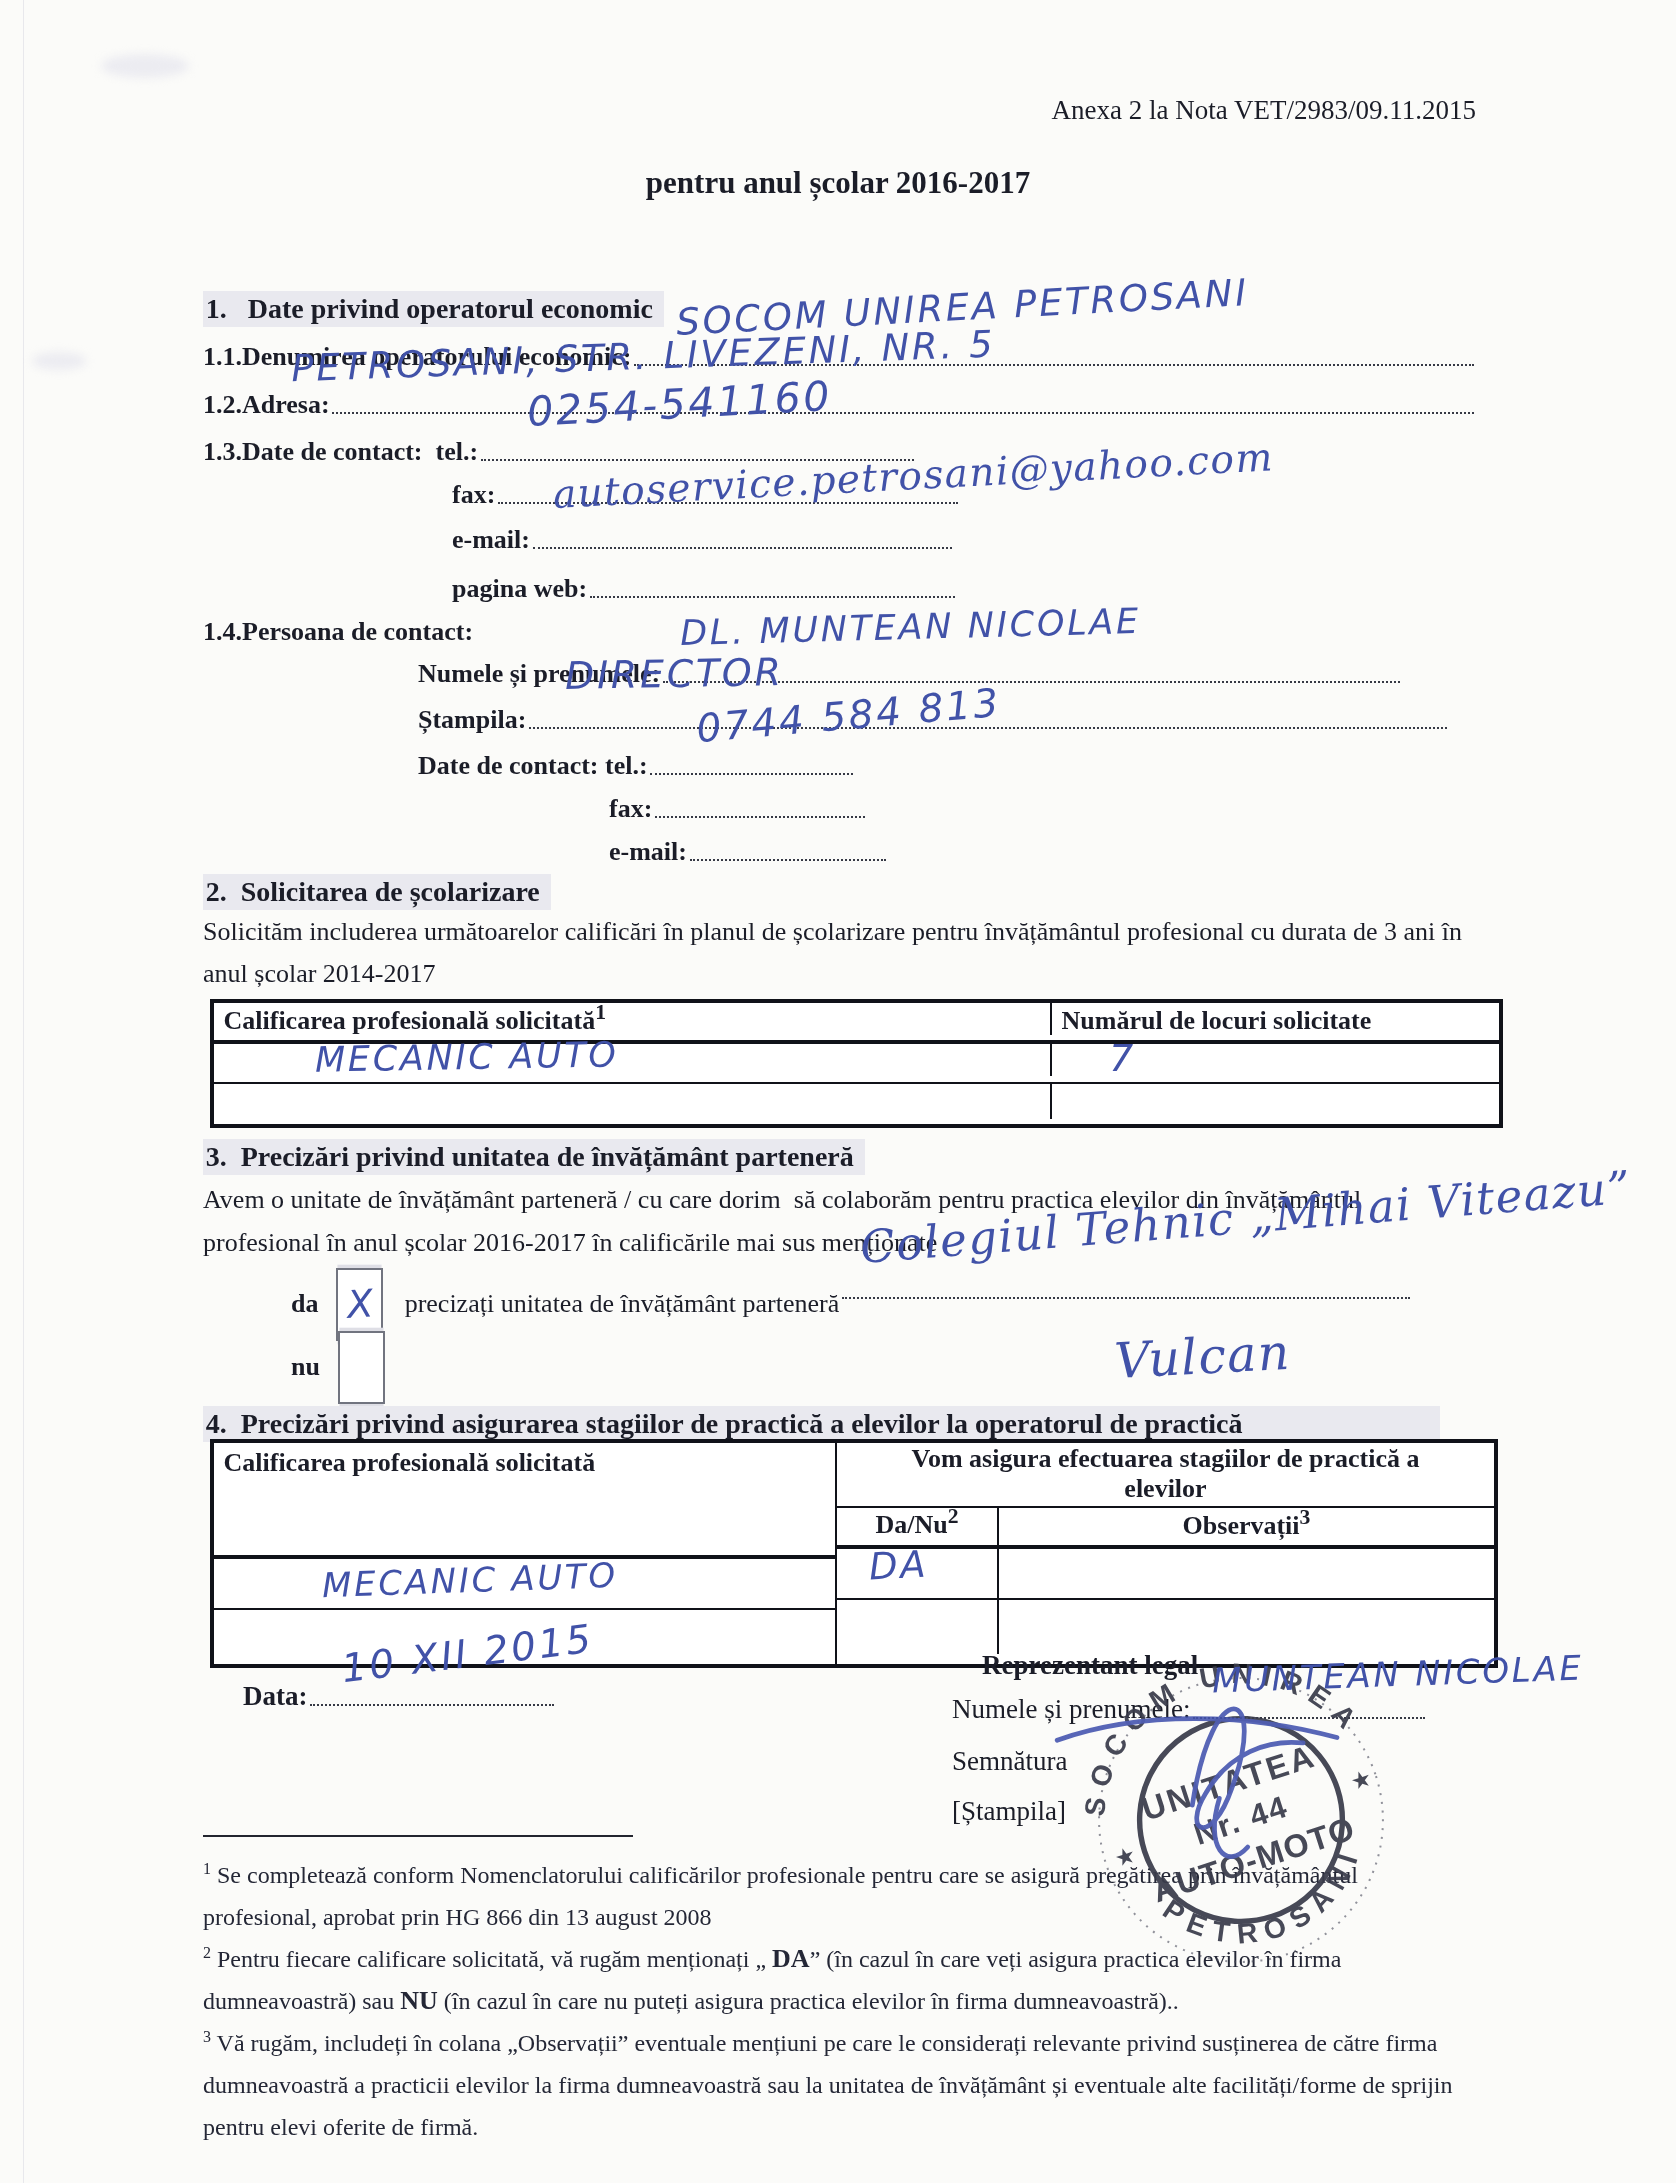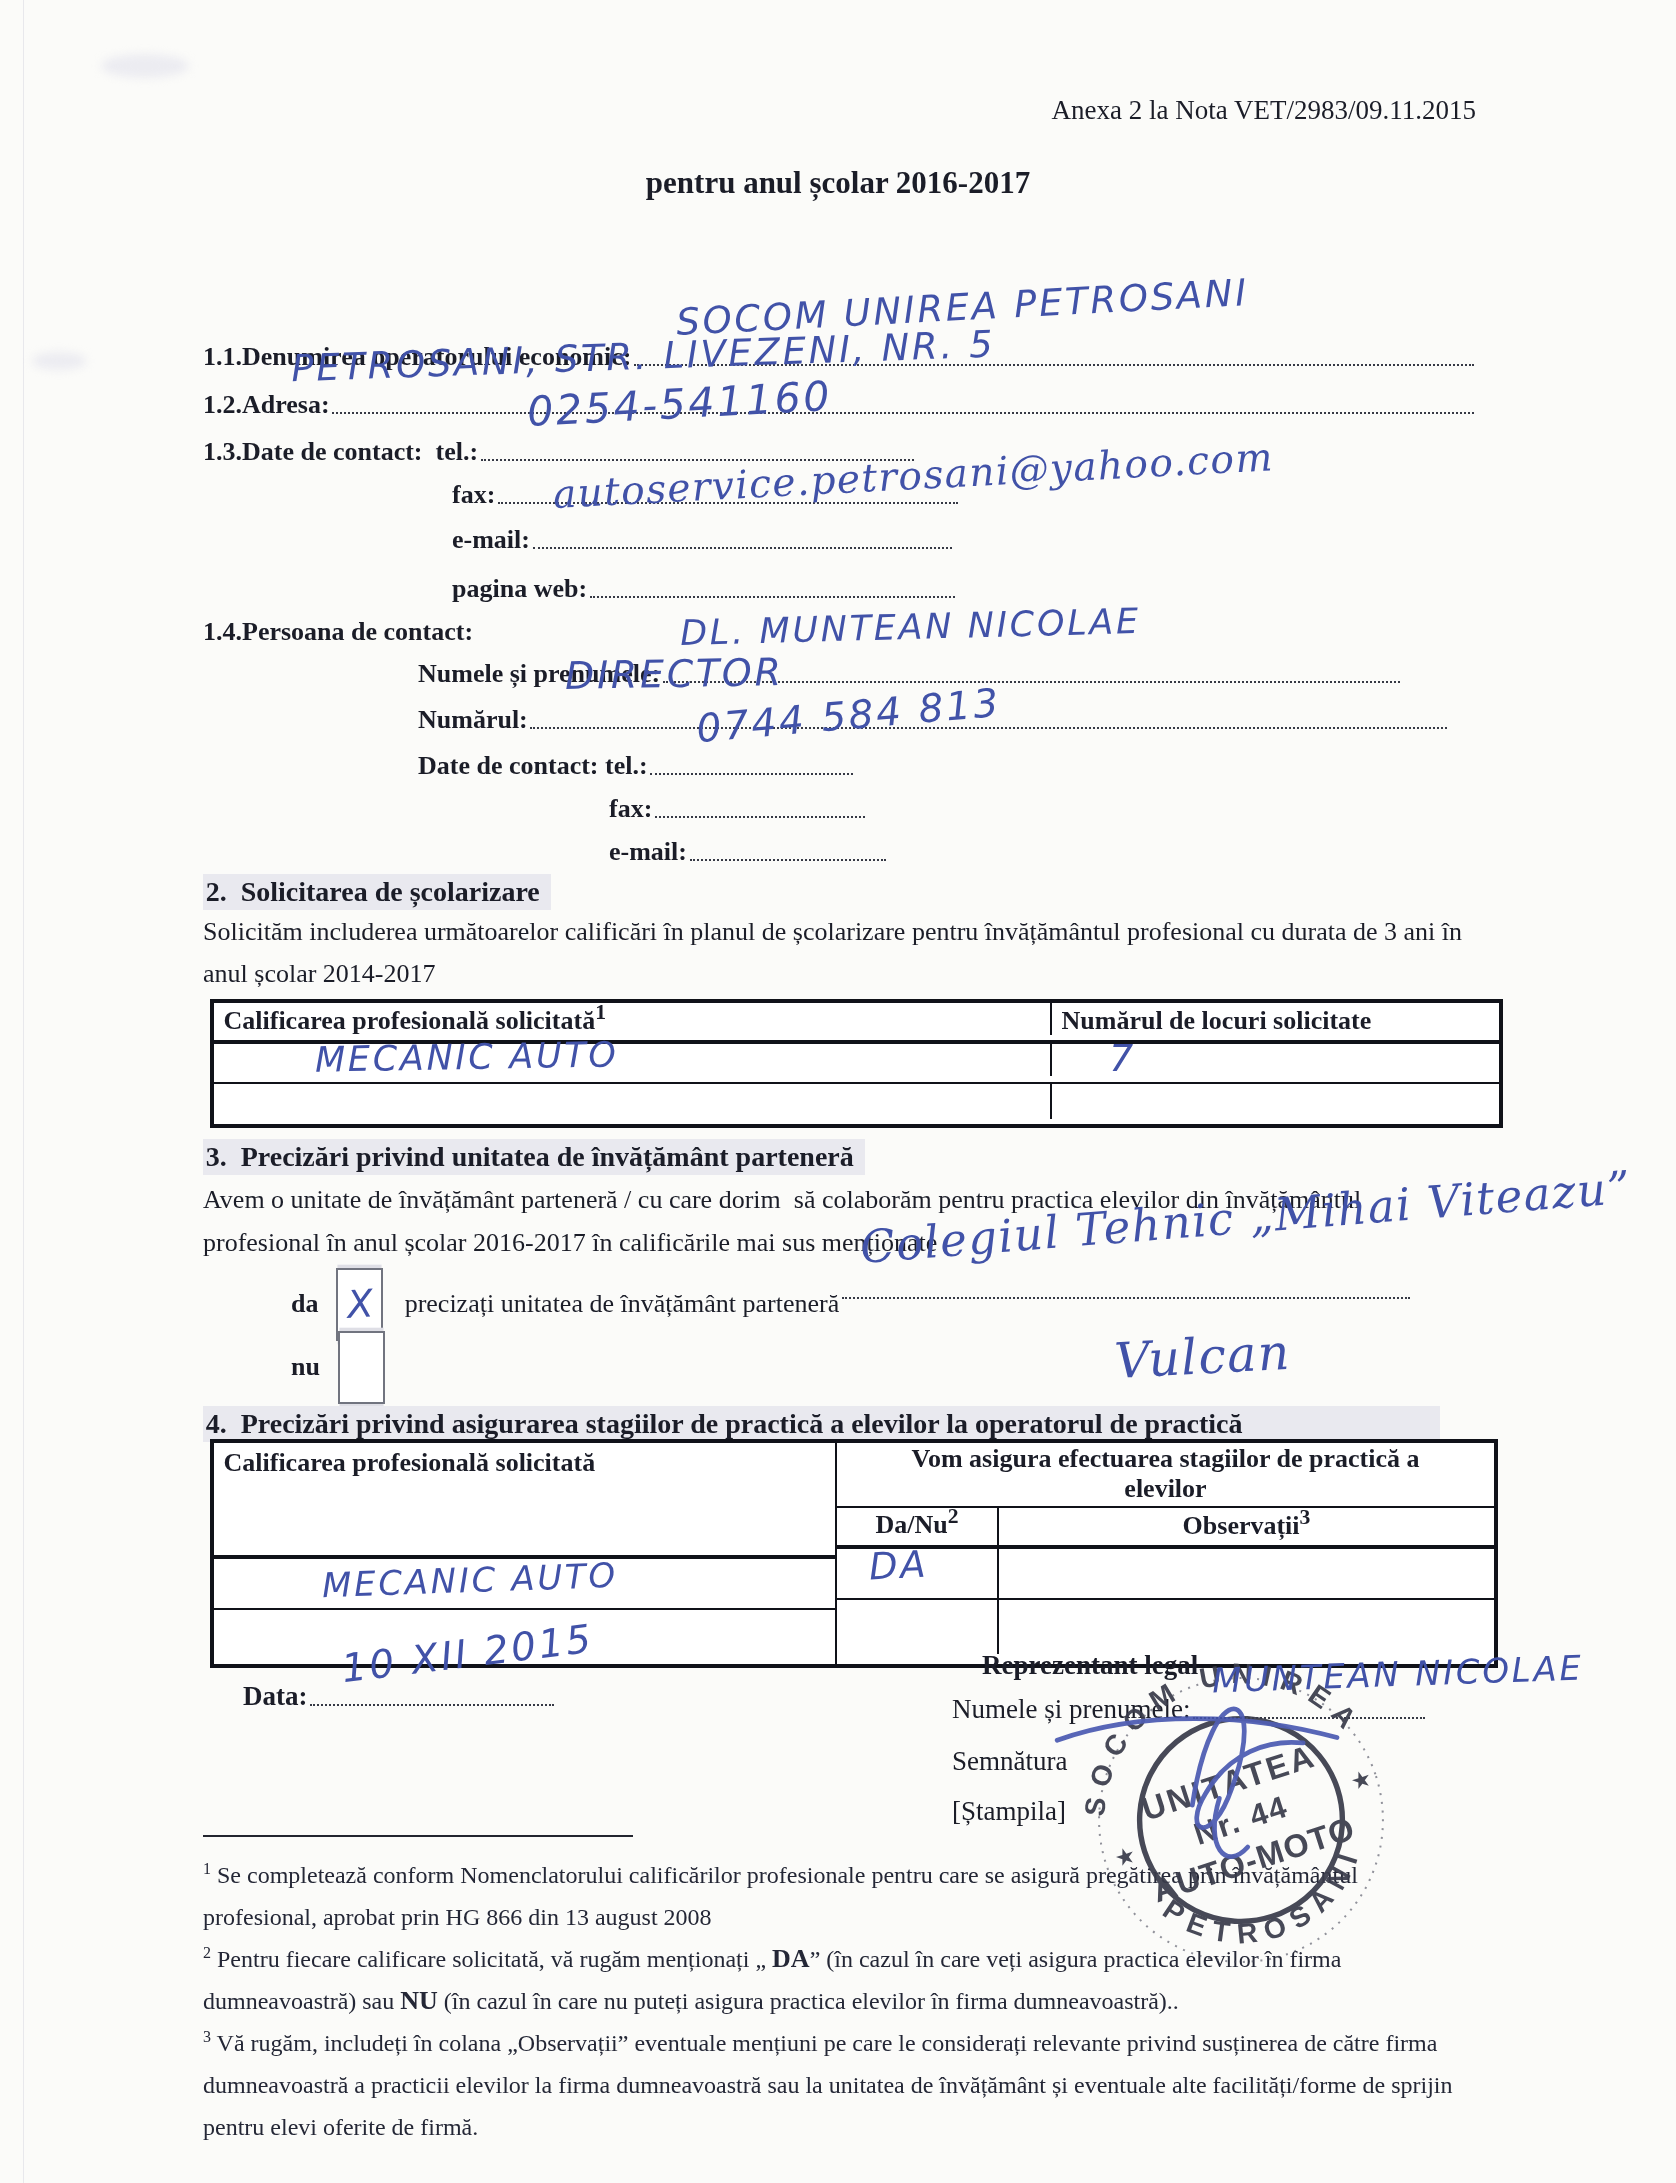--- a/index.html
+++ b/index.html
@@ -81,20 +81,21 @@
   <div class="scanline"></div>
   <div class="smudge" style="left:101px;top:54px;width:88px;height:24px;"></div>
   <div class="smudge" style="left:32px;top:352px;width:54px;height:17.6px;"></div>
 
   <div class="annex">Anexa 2 la Nota VET/2983/09.11.2015</div>
 
   <div class="title">
     <div>pentru anul școlar 2016-2017</div>
   </div>
 
+  <div class="shead" style="top:291px;">1.   Date privind operatorul economic</div>
 
   <div class="frow" style="top:335px;">
     <span class="lbl">1.1.Denumirea operatorului economic:</span>
       <span class="dots"></span>
   </div>
   <div class="hw" style="left:676px;top:289px;font-size:37px;transform:rotate(-3deg);">SOCOM UNIREA PETROSANI</div>
 
   <div class="frow" style="top:383px;">
     <span class="lbl">1.2.Adresa:</span>
       <span class="dots"></span>
@@ -127,21 +128,21 @@
     <span class="lbl">1.4.Persoana de contact:</span>
   </div>
 
   <div class="frow" style="top:652px;padding-left:215px;">
     <span class="lbl">Numele și prenumele:</span>
       <span class="dots" style="margin-right:74px;"></span>
   </div>
   <div class="hw" style="left:680px;top:610px;font-size:35px;transform:rotate(-1.5deg);">DL. MUNTEAN  NICOLAE</div>
 
   <div class="frow" style="top:698px;padding-left:215px;">
-    <span class="lbl">Numărul:</span>
+    <span class="lbl">Ștampila:</span>
       <span class="dots" style="margin-right:27px;"></span>
   </div>
   <div class="hw" style="left:565px;top:655px;font-size:38px;transform:rotate(-1deg);">DIRECTOR</div>
 
   <div class="frow" style="top:744px;padding-left:215px;">
     <span class="lbl">Date de contact: tel.:</span>
       <span class="dots dfix" style="width:203px;"></span>
   </div>
   <div class="hw" style="left:696px;top:696px;font-size:39px;transform:rotate(-5deg);">0744 584 813</div>
 

